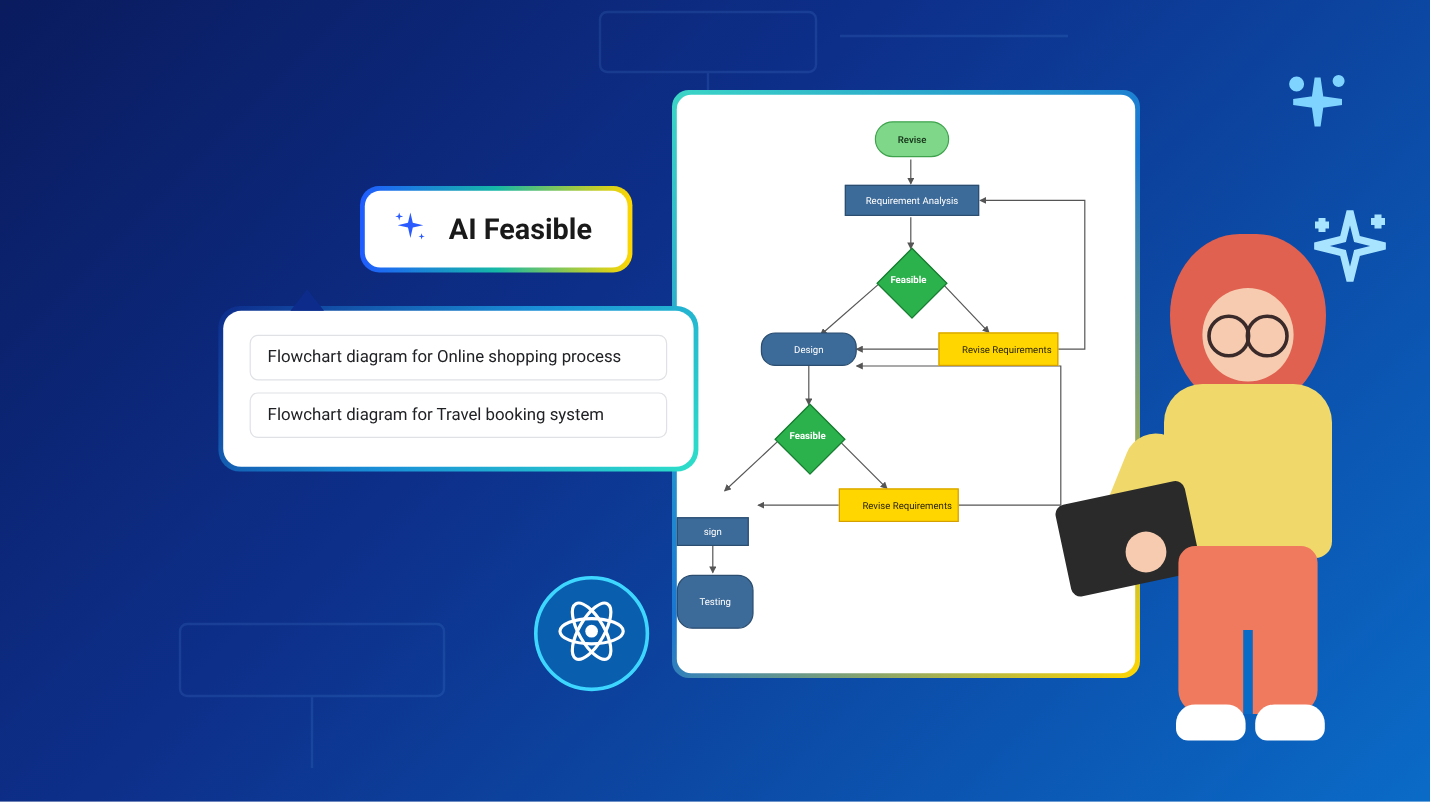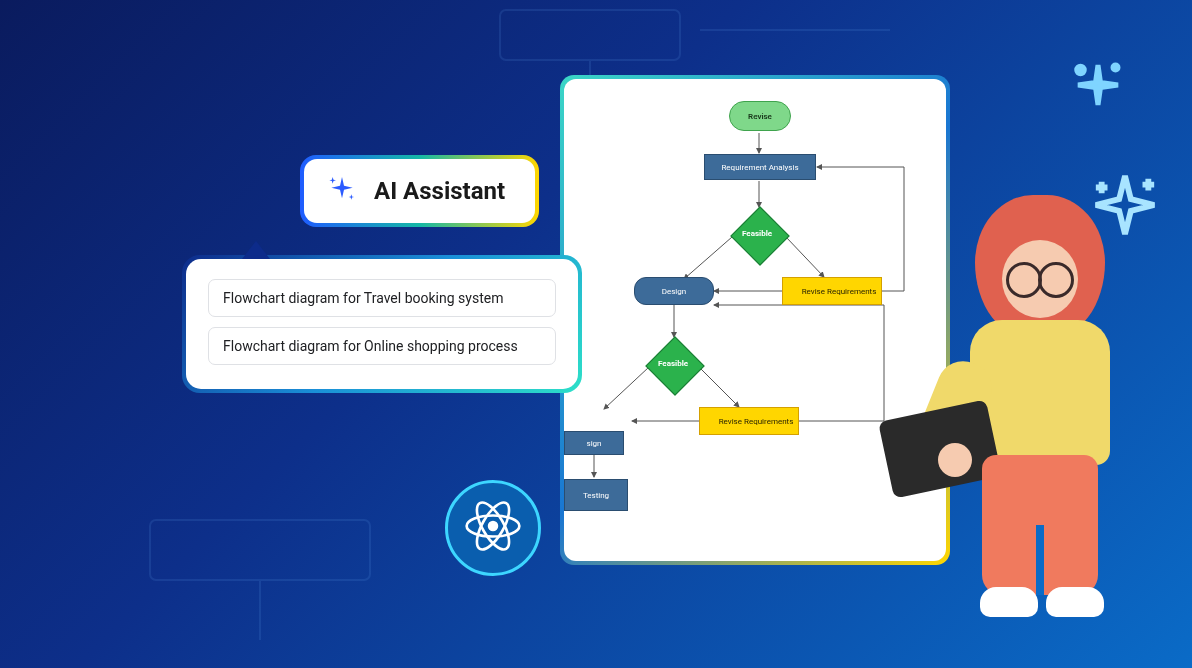--- a/index.html
+++ b/index.html
@@ -320,41 +320,41 @@
 
     <div class="node gold" style="left:218px; top:198px; width:100px; height:28px;">Revise Requirements</div>
 
     <div class="diamond" style="left:90px; top:266px; width:42px; height:42px;"></div>
     <div class="diamond-label" style="left:94px; top:280px;">Feasible</div>
 
     <div class="node rect" style="left:0px; top:328px; width:60px; height:24px;margin-top:24px;">sign</div>
 
     <div class="node gold" style="left:135px; top:328px; width:100px; height:28px;">Revise Requirements</div>
 
-    <div class="node rect" style="left:0px; top:400px; width:64px; height:32px;">Testing</div>
+    <div class="node rect" style="left:0px; top:400px; width:64px; height:45px;border-radius:13px;">Testing</div>
   </div>
 </div>
 
 <div class="ai-pill">
   <div class="ai-pill-inner">
     <span>
       <svg width="32" height="32" viewBox="0 0 24 24">
         <path d="M12 3 L13.5 9.5 L20 11 L13.5 12.5 L12 19 L10.5 12.5 L4 11 L10.5 9.5 Z" fill="#2b5bff"></path>
         <path d="M5 3 L5.6 5 L7.5 5.5 L5.6 6 L5 8 L4.4 6 L2.5 5.5 L4.4 5 Z" fill="#2b5bff"></path>
         <path d="M19 16 L19.5 17.6 L21 18 L19.5 18.4 L19 20 L18.5 18.4 L17 18 L18.5 17.6 Z" fill="#2b5bff"></path>
       </svg>
     </span>
-    <span class="ai-pill-label">AI Assistant</span>
+    <span class="ai-pill-label">AI Feasible</span>
   </div>
 </div>
 
 <div class="prompt-panel">
   <div class="prompt-inner">
+    <div class="prompt-chip">Flowchart diagram for Online shopping process</div>
     <div class="prompt-chip">Flowchart diagram for Travel booking system</div>
-    <div class="prompt-chip">Flowchart diagram for Online shopping process</div>
   </div>
 </div>
 
 <div class="react-badge">
   <span>
     <svg width="58" height="58" viewBox="-11 -11 22 22">
       <circle r="2" fill="#fff"></circle>
       <g stroke="#fff" stroke-width="1" fill="none">
         <ellipse rx="10" ry="4"></ellipse>
         <ellipse rx="10" ry="4" transform="rotate(60)"></ellipse>

